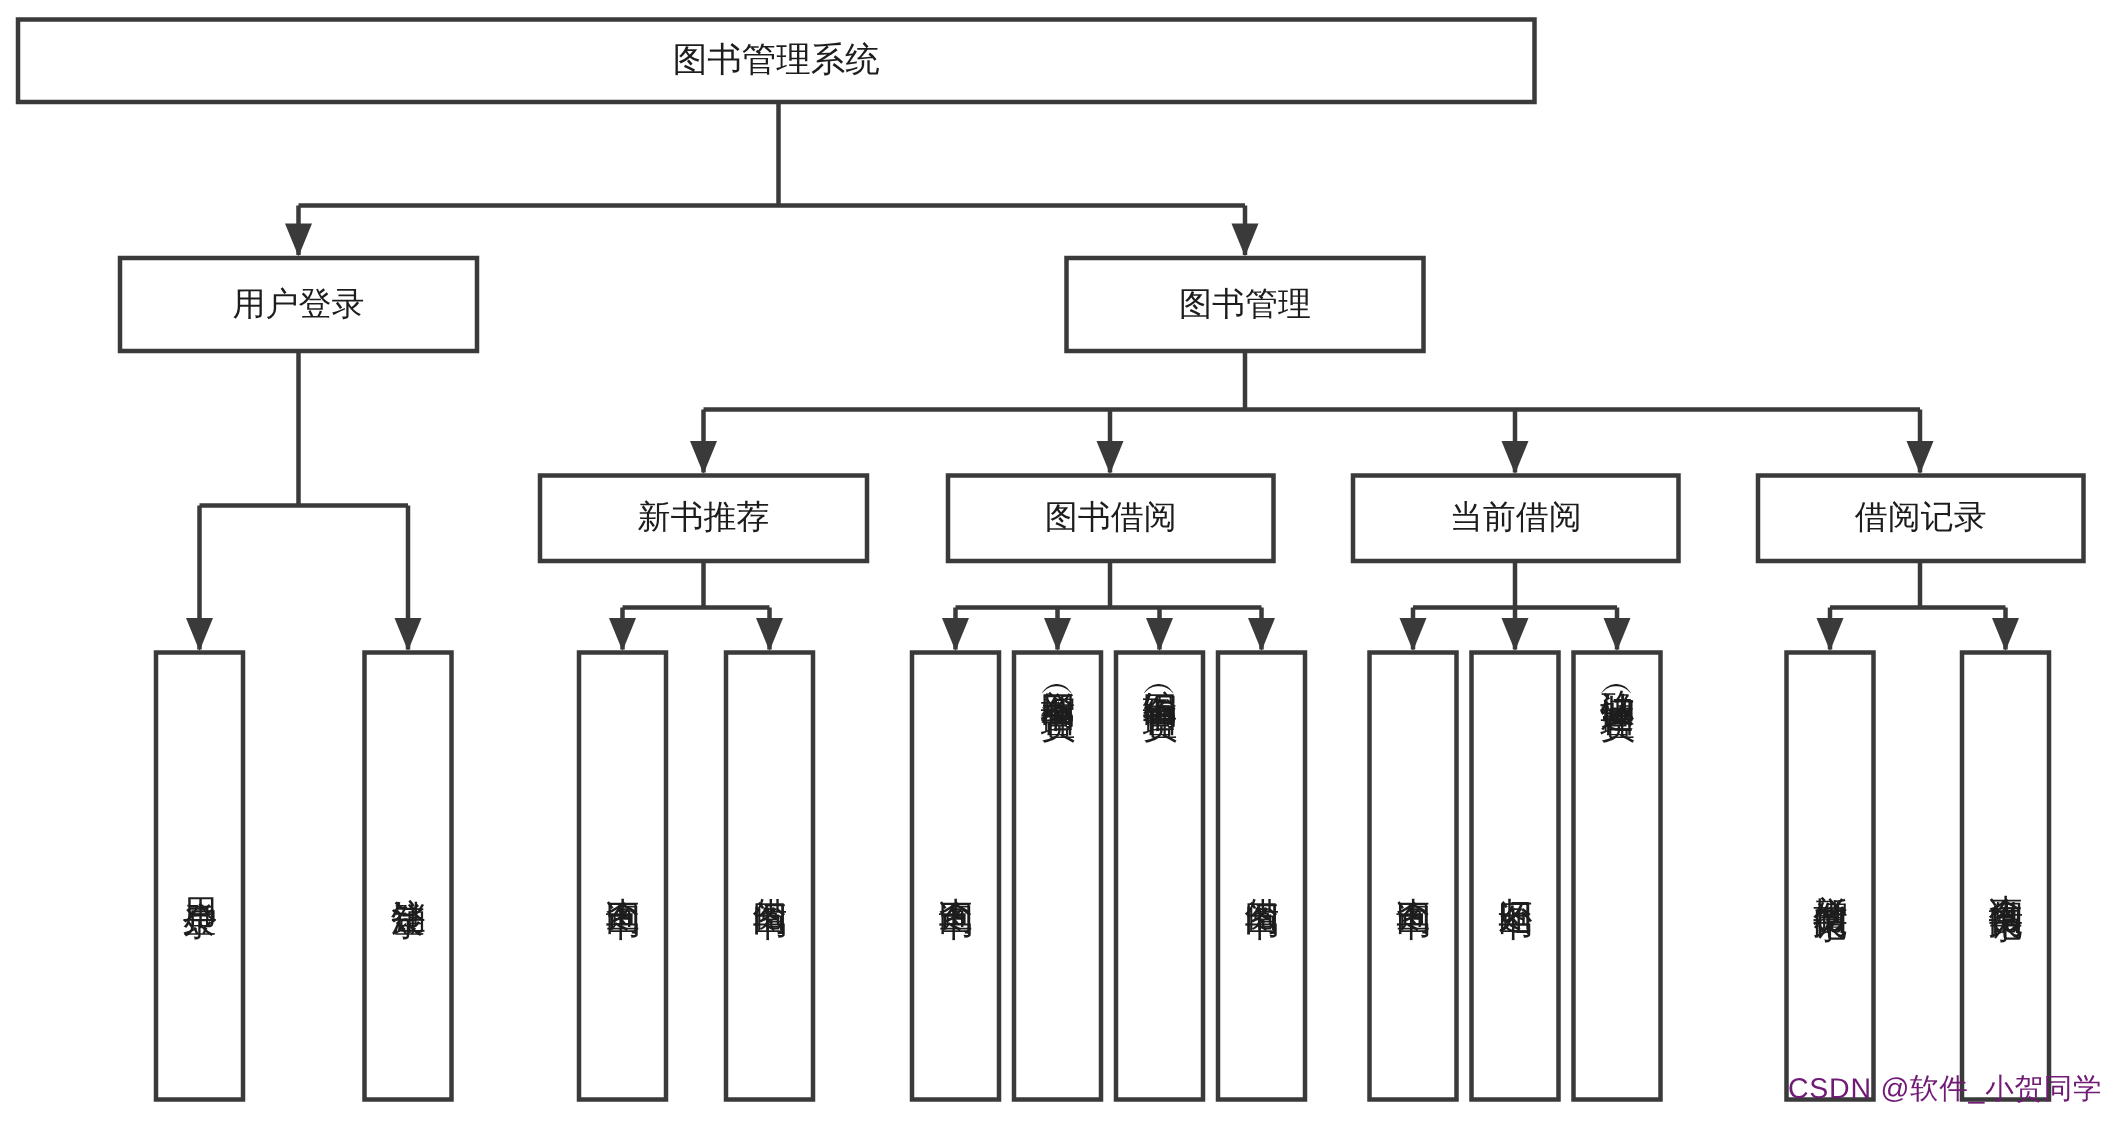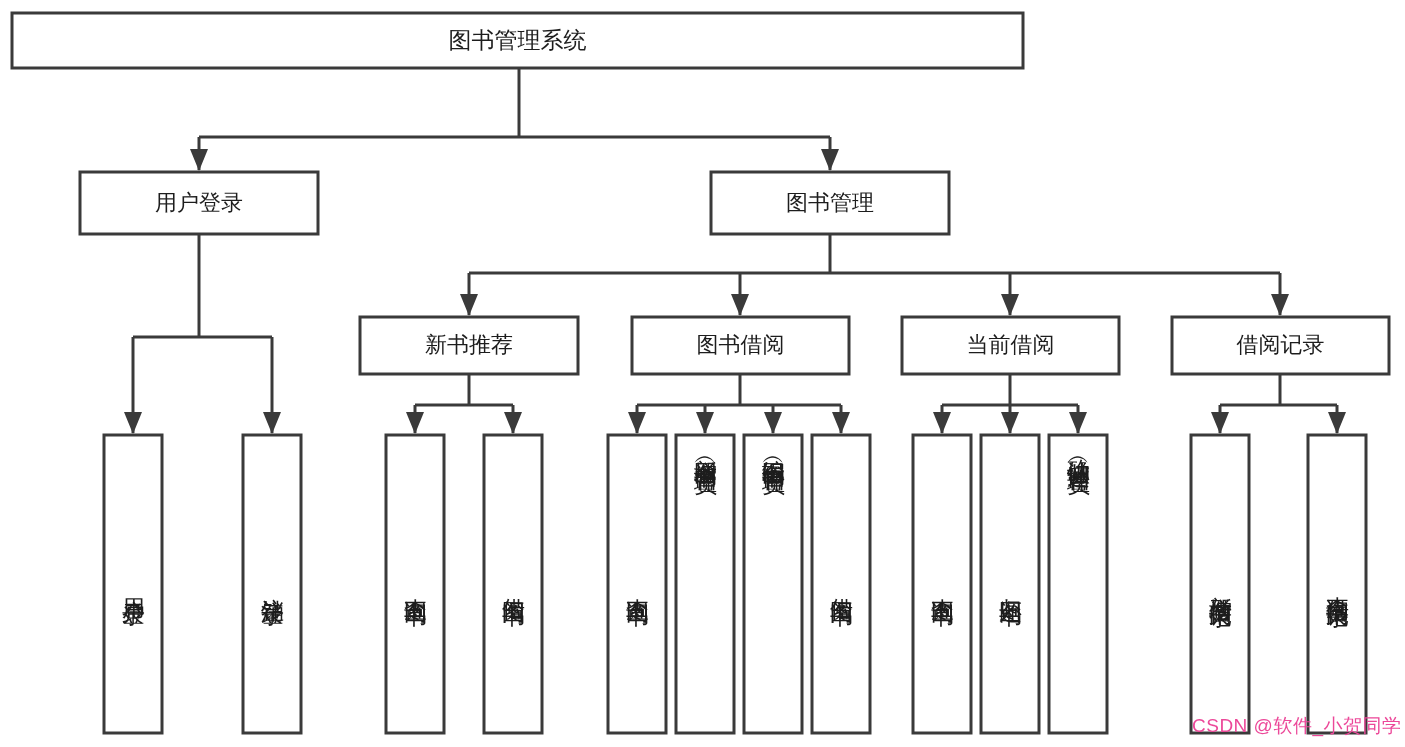--- a/index.html
+++ b/index.html
@@ -68,21 +68,21 @@
     font-size: 23px;
     line-height: 1.12;
     letter-spacing: 2px;
     color: #1d1d1d;
     white-space: nowrap;
   }
   .watermark {
     position: absolute;
     font-family: "Liberation Sans", "DejaVu Sans", sans-serif;
     font-size: 19px;
-    color: #ec4899;
+    color: #701a75;
     white-space: nowrap;
     letter-spacing: 0.5px;
   }
 </style>
 </head>
 <body>
 
 <div id="diagram-root">
 
   <svg class="flow-canvas" viewBox="0 0 1405 747" xmlns="http://www.w3.org/2000/svg">

